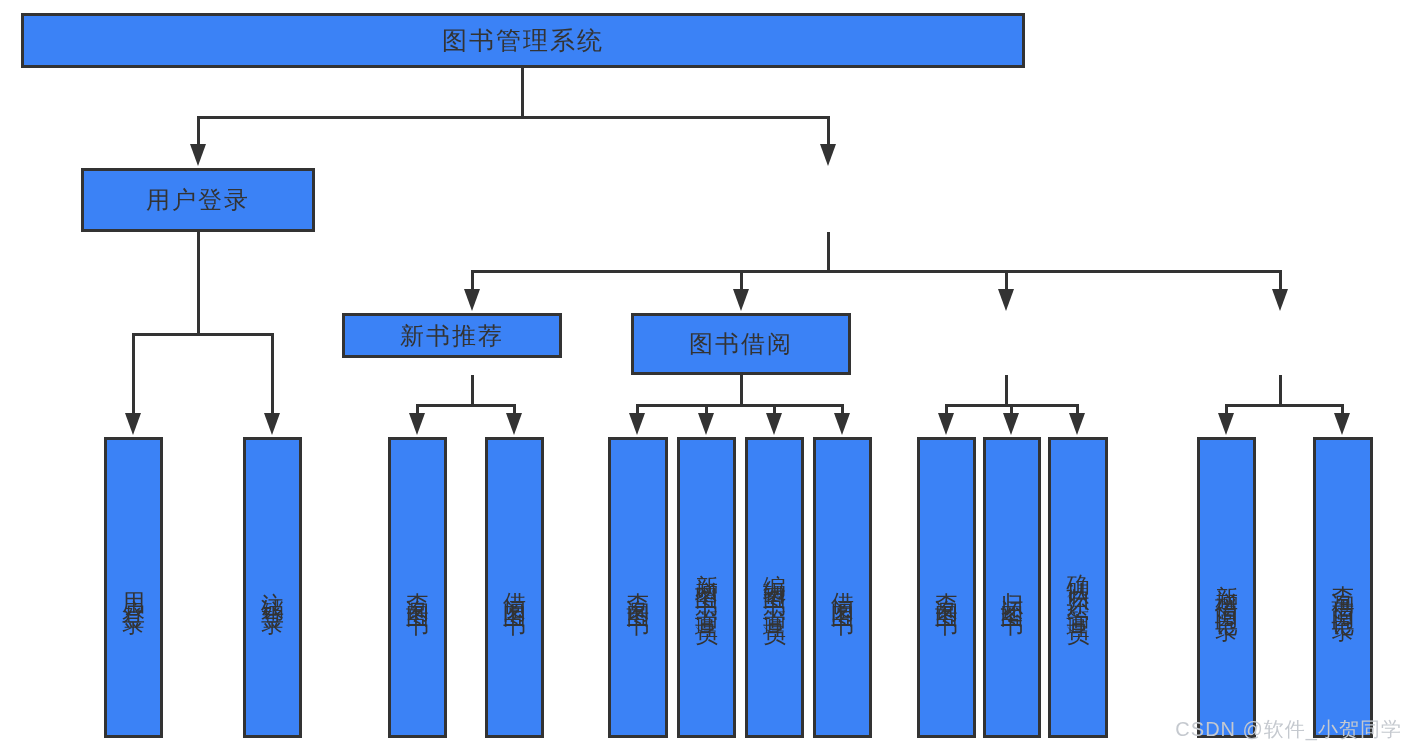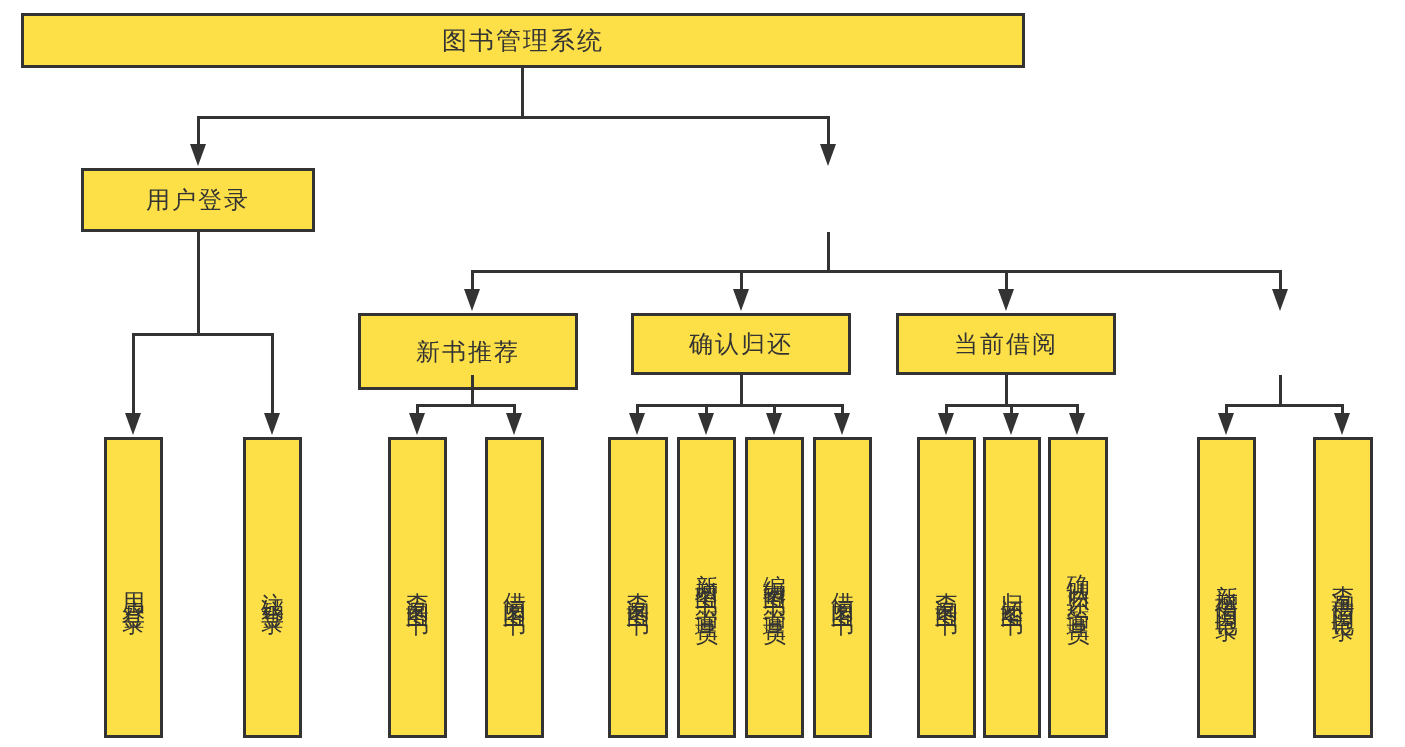--- a/index.html
+++ b/index.html
@@ -1,18 +1,18 @@
 <!DOCTYPE html>
 <html><head>
 <meta charset="utf-8">
 <style>
   html,body{margin:0;padding:0;background:#ffffff;}
   .stage{position:relative;width:1405px;height:747px;background:#ffffff;
          font-family:"Liberation Sans",sans-serif;overflow:hidden;color:#333333;}
-  .box{position:absolute;box-sizing:border-box;border:3px solid #333333;background:#fde047;
+  .box{position:absolute;box-sizing:border-box;border:3px solid #333333;background:#3b82f6;
        display:flex;align-items:center;justify-content:center;}
   .hbox{font-size:24px;letter-spacing:2px;}
   .rootbox{font-size:25px;letter-spacing:2px;}
   .vtext{writing-mode:vertical-rl;font-size:23px;letter-spacing:7px;line-height:1;white-space:nowrap;}
   .line{position:absolute;background:#333333;}
   .arrow{position:absolute;width:0;height:0;
          border-left:8px solid transparent;border-right:8px solid transparent;
          border-top:22px solid #333333;}
   .watermark{position:absolute;top:716px;right:3px;font-size:20px;color:#c5c9cf;
              letter-spacing:1px;z-index:5;}
@@ -23,28 +23,25 @@
 <div class="stage">
 
   <div class="box rootbox" style="left:21px;top:13px;width:1004px;height:55px;">
       <span>图书管理系统</span>
     </div>
 
   <div class="box hbox" style="left:81px;top:168px;width:234px;height:64px;">
       <span>用户登录</span>
     </div>
 
-  <div class="box hbox" style="left:358px;top:313px;width:220px;height:77px;">
+  <div class="box hbox" style="left:342px;top:313px;width:220px;height:45px;">
       <span>新书推荐</span>
     </div>
   <div class="box hbox" style="left:631px;top:313px;width:220px;height:62px;">
-      <span>确认归还</span>
-    </div>
-  <div class="box hbox" style="left:896px;top:313px;width:220px;height:62px;">
-      <span>当前借阅</span>
+      <span>图书借阅</span>
     </div>
 
   <div class="box" style="left:104px;top:437px;width:59px;height:301px;">
       <span class="vtext">用户登录</span>
     </div>
   <div class="box" style="left:243px;top:437px;width:59px;height:301px;">
       <span class="vtext">注销登录</span>
     </div>
 
   <div class="box" style="left:388px;top:437px;width:59px;height:301px;">
@@ -136,14 +133,15 @@
   <div class="line" style="left:1076px;top:404px;width:3px;height:11px;"></div>
   <div class="arrow" style="left:1069px;top:413px;"></div>
 
   <div class="line" style="left:1279px;top:375px;width:3px;height:32px;"></div>
   <div class="line" style="left:1225px;top:404px;width:119px;height:3px;"></div>
   <div class="line" style="left:1225px;top:404px;width:3px;height:11px;"></div>
   <div class="arrow" style="left:1218px;top:413px;"></div>
   <div class="line" style="left:1341px;top:404px;width:3px;height:11px;"></div>
   <div class="arrow" style="left:1334px;top:413px;"></div>
 
+  <div class="watermark">CSDN @软件_小贺同学</div>
 
 </div>
 
 </body></html>

